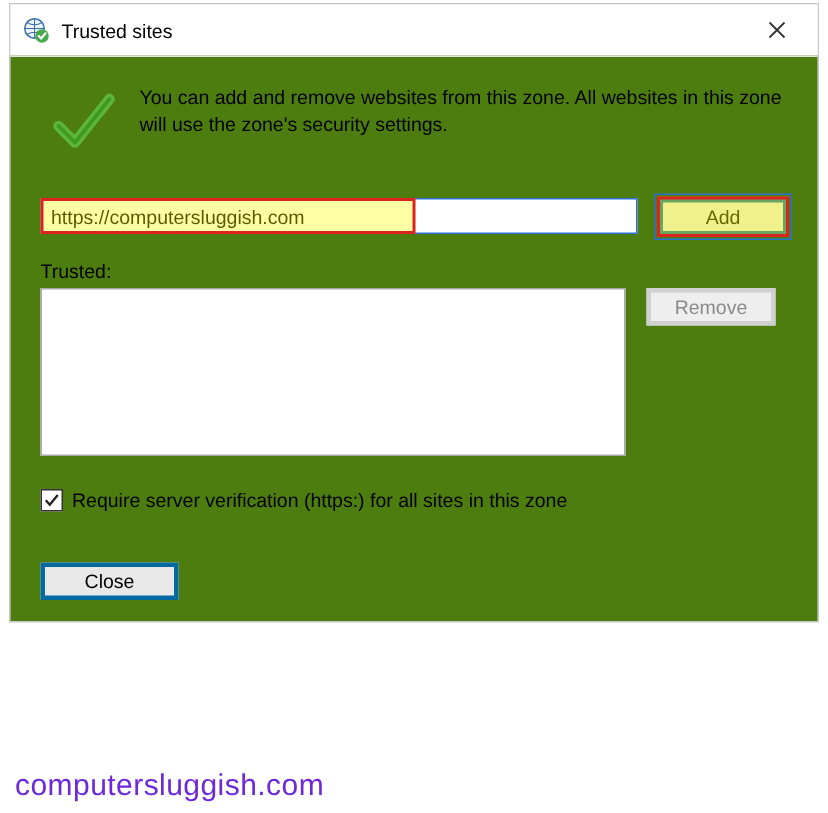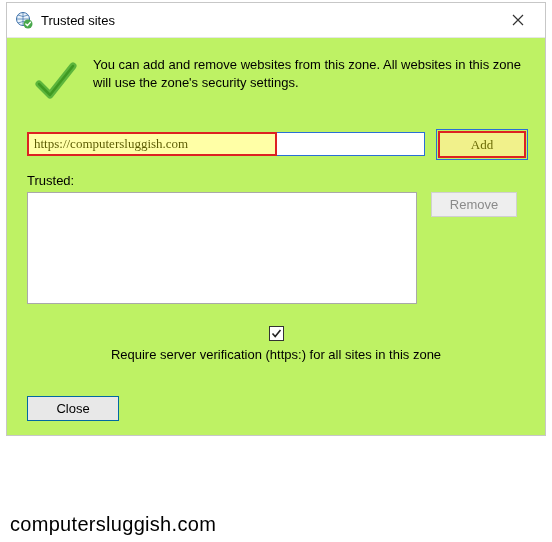--- a/index.html
+++ b/index.html
@@ -36,36 +36,36 @@
     font-size: 13px;
   }
   .titlebar-close {
     width: 46px; height: 30px;
     display: flex; align-items: center; justify-content: center;
     cursor: pointer;
   }
   .titlebar-close svg { width: 12px; height: 12px; }
 
   .body {
-    background: #bef264;
+    background: #4d7c0f;
     padding: 18px 20px 14px 20px;
     border-top: 1px solid #e6e6e6;
   }
 
   .intro {
     display: flex;
     align-items: flex-start;
     margin-bottom: 28px;
   }
   .check-icon { width: 46px; height: 46px; flex: 0 0 auto; margin: 2px 14px 0 6px; }
   .intro-text { line-height: 1.35; font-size: 13px; }
 
   .label { margin-bottom: 4px; }
 
-  .add-row { display: flex; align-items: flex-start; gap: 14px; margin-bottom: 16px; font-family: Liberation Serif, serif; }
+  .add-row { display: flex; align-items: flex-start; gap: 14px; margin-bottom: 16px; }
   .input-wrap { position: relative; flex: 1 1 auto; }
   .url-input {
     width: 100%;
     height: 24px;
     border: 1px solid #2a6fd6;
     background: #fff;
     font: inherit;
     padding: 0 6px;
     outline: none;
   }
@@ -73,21 +73,21 @@
     position: absolute;
     left: 0; top: 0; height: 24px; width: 250px;
     border: 2px solid #d22;
     background: rgba(255,255,0,0.35);
     pointer-events: none;
   }
   .btn {
     height: 25px;
     min-width: 86px;
     background: #e8e8e8;
-    border: 1px solid #0369a1;
+    border: 3px solid #0369a1;
     font: inherit;
     cursor: pointer;
     padding: 0 12px;
   }
   .btn:disabled {
     color: #8a8a8a;
     background: #eee;
     border-color: #d0d0d0;
     cursor: default;
   }
@@ -110,39 +110,38 @@
     height: 112px;
     background: #fff;
     border: 1px solid #a9a9a9;
     overflow: auto;
   }
   .remove-col { width: 94px; display:flex; }
 
   .checkbox-row {
     display: flex; align-items: center; gap: 6px;
     margin-top: 22px;
-    flex-direction: column;
   }
   .checkbox-box {
     width: 15px; height: 15px;
     border: 1px solid #333;
     background: #fff;
     display: flex; align-items: center; justify-content: center;
   }
   .checkbox-box svg { width: 11px; height: 11px; }
 
   .footer {
     display: flex; justify-content: flex-start;
     margin-top: 34px;
   }
 
   .watermark {
     position: absolute;
     left: 10px; bottom: 6px;
-    color: #000000;
+    color: #6d28d9;
     font-size: 20px;
     letter-spacing: 0.3px;
     pointer-events: none;
   }
 </style>
 </head>
 <body>
 
 <div class="dialog">
   <div class="titlebar">

